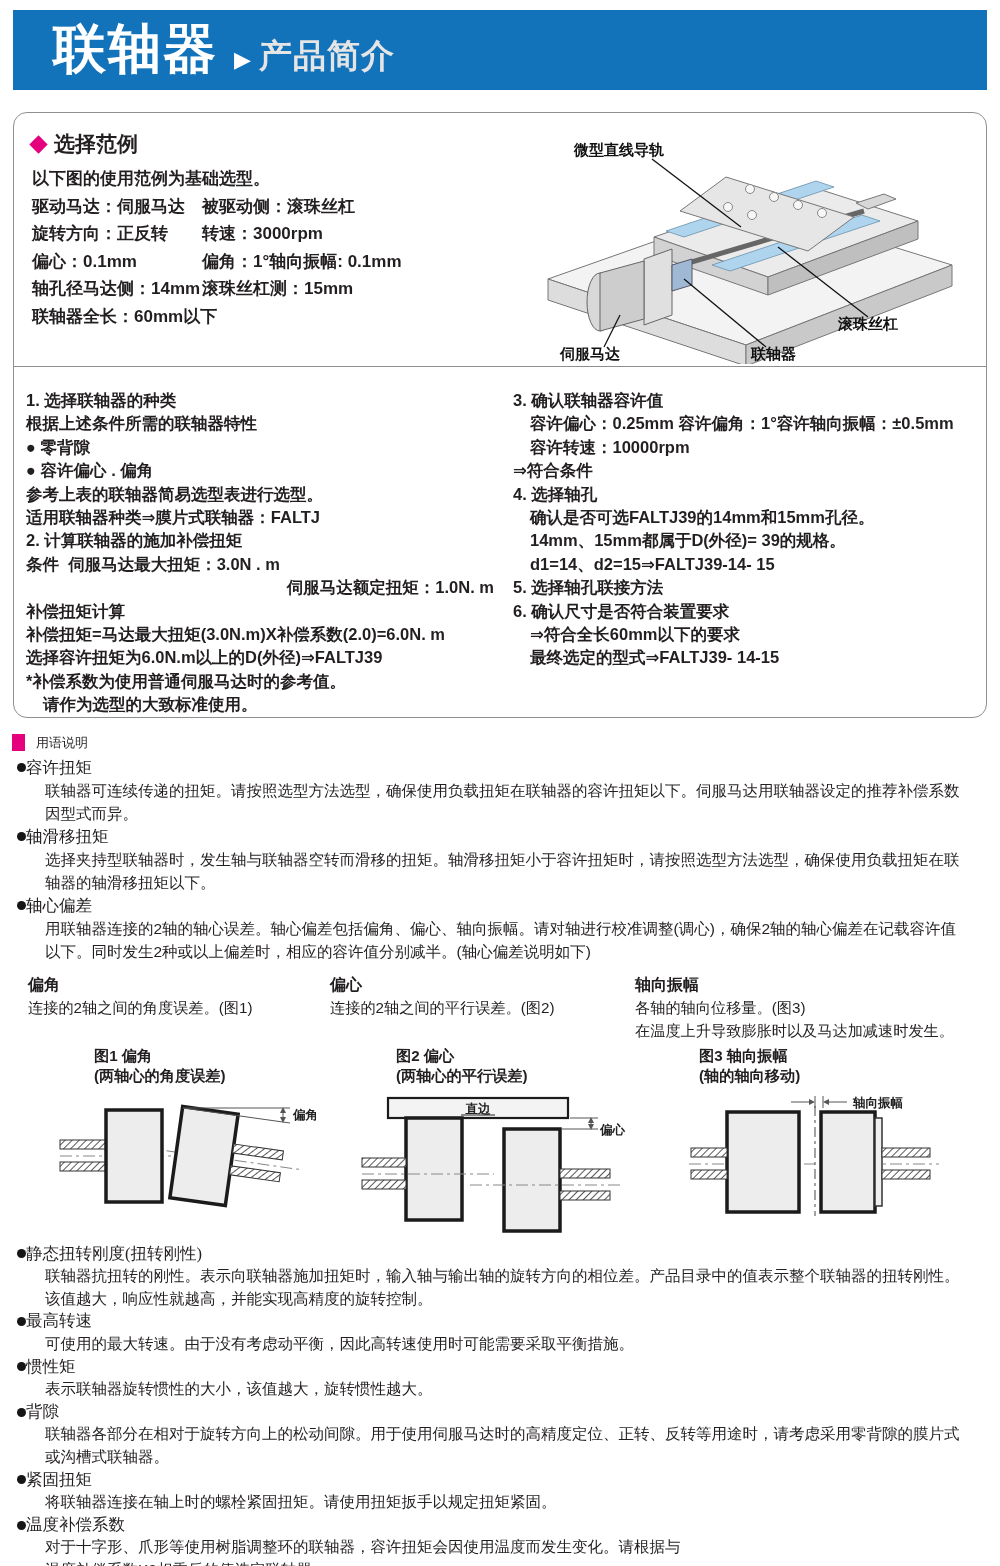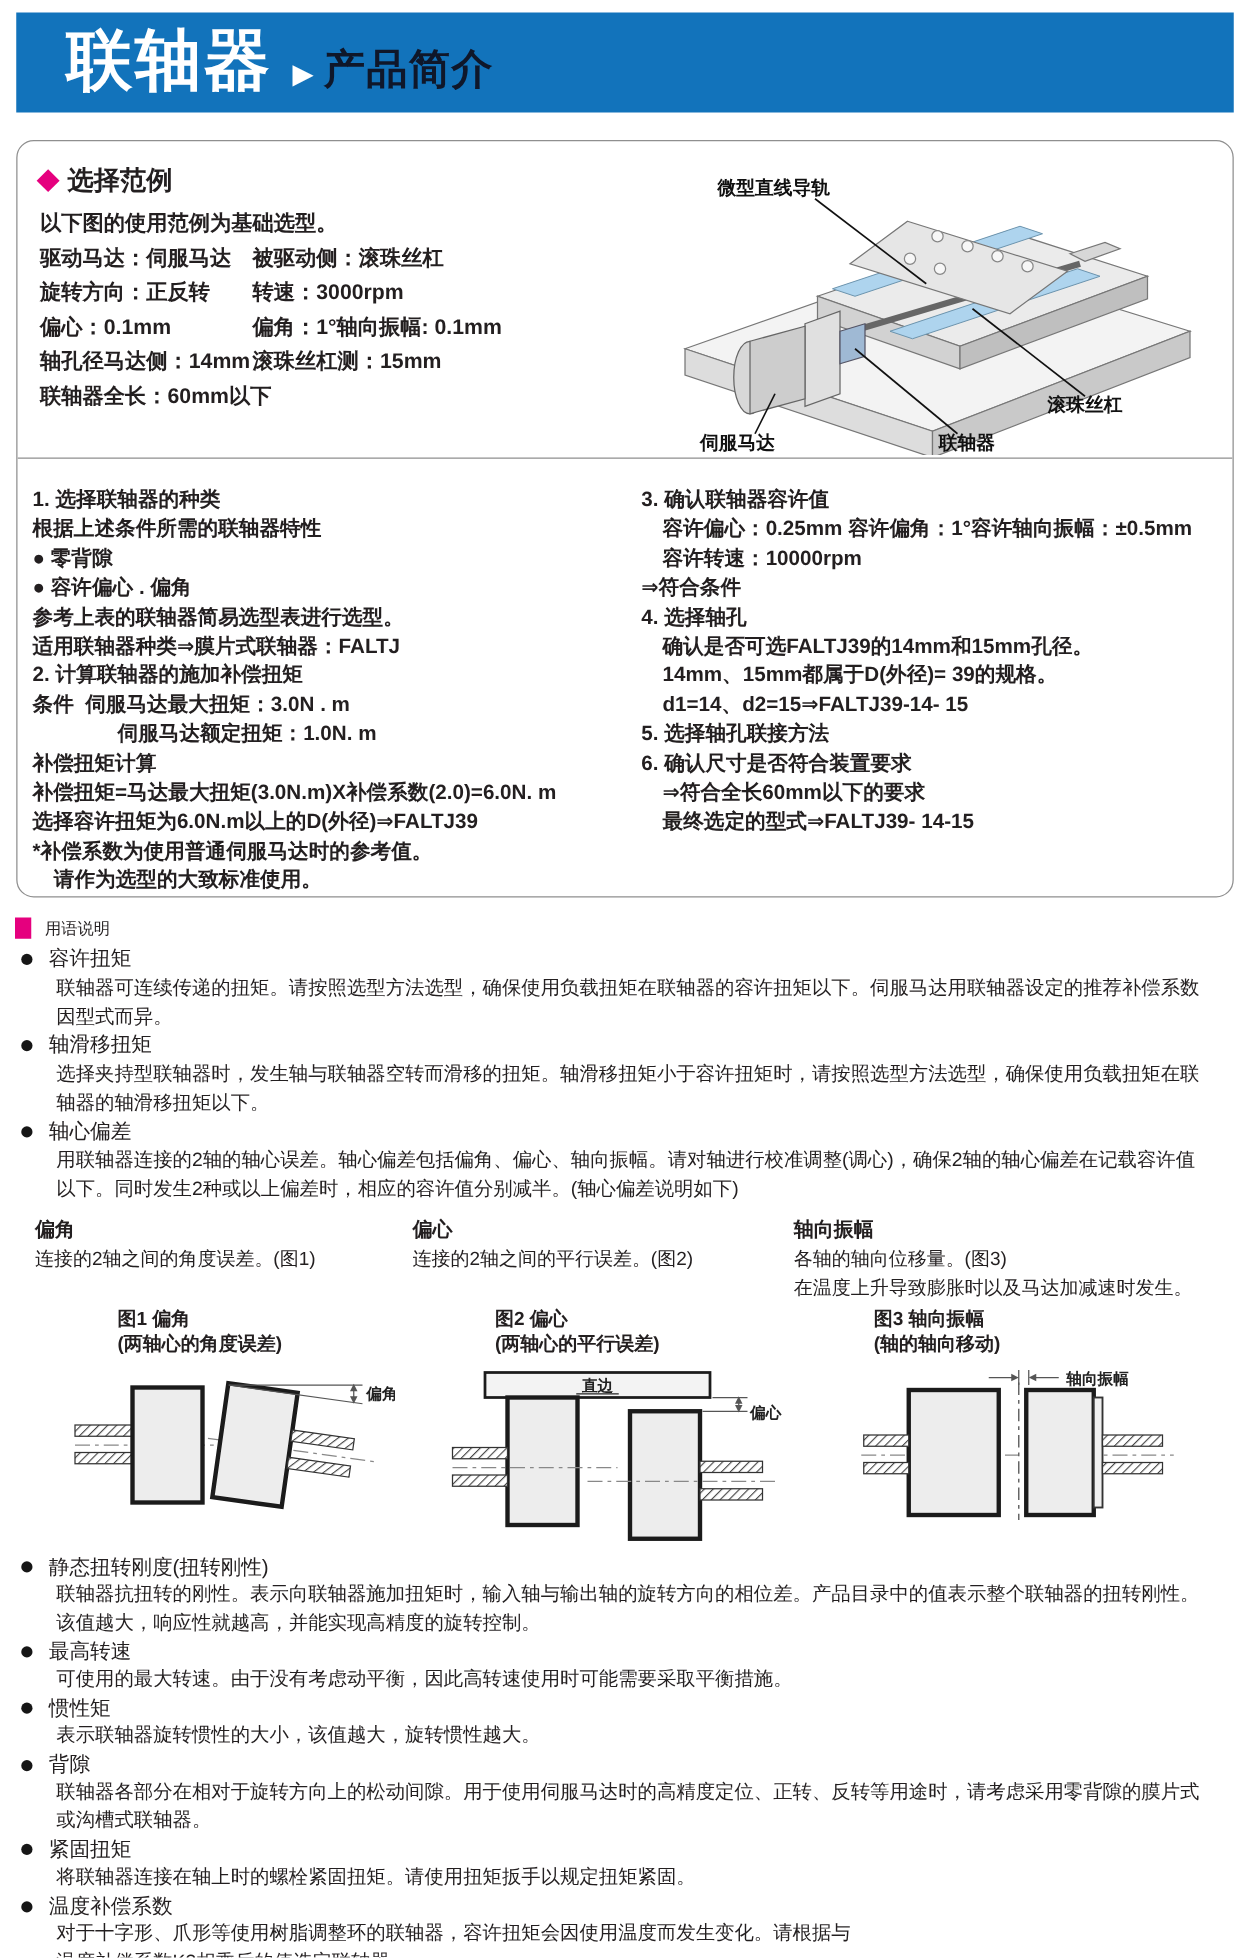--- a/index.html
+++ b/index.html
@@ -8,45 +8,45 @@
     background: #fff; color: #231f20;
     font-family: "Liberation Sans", "DejaVu Sans", sans-serif;
   }
   
   .banner {
     margin: 10px 13px 0; height: 80px; background: #1273BB;
     display: flex; align-items: baseline; padding-left: 40px;
   }
   .banner-title { font-size: 53px; font-weight: bold; color: #fff; line-height: 78px; letter-spacing: 2px; }
   .banner-arrow { font-size: 22px; color: #fff; margin: 0 8px 0 16px; }
-  .banner-subtitle { font-size: 33px; font-weight: bold; color: #0f172a; letter-spacing: 1px; }
+  .banner-subtitle { font-size: 33px; font-weight: bold; color: #e5e5e5; letter-spacing: 1px; }
   
   .main-box { margin: 22px 13px 0; border: 1.5px solid #8f8f8f; border-radius: 14px; overflow: hidden; }
   .box-top { display: flex; height: 253px; }
   .sel-left { width: 500px; padding: 16px 0 0 18px; }
   .sel-heading { display: flex; align-items: center; gap: 9px; font-size: 21px; font-weight: bold; height: 30px; margin-bottom: 6px; }
   .diamond { width: 13px; height: 13px; background: #E5007E; transform: rotate(45deg); flex: none; }
   .sel-line { font-size: 17px; font-weight: bold; line-height: 27.5px; display: flex; white-space: pre-wrap; }
   .sel-line .pair-l { width: 170px; flex: none; }
   .sel-right { flex: 1; padding-top: 6px; }
   svg.machine { display: block; margin-left: 2px; }
   .mlabel { font-size: 15px; font-weight: 600; fill: #111; }
   
   .box-bottom { display: flex; border-top: 1.5px solid #8f8f8f; padding-top: 22px; }
   .steps-col { width: 50%; font-size: 16.5px; font-weight: 600; line-height: 23.4px; }
   .steps-col.left { padding-left: 12px; padding-right: 6px; }
   .steps-col.right { padding-left: 13px; padding-right: 4px; }
   .step-line { white-space: pre-wrap; }
   .step-line.ind1 { padding-left: 17px; }
-  .step-line.ind2 { padding-left: 68px; }
+  .step-line.ind2 { padding-left: 68px; text-align: right; }
   
   .glossary { padding: 12px 10px 0; }
   .glossary-heading { display: flex; align-items: center; gap: 11px; font-size: 13px; line-height: 26px; margin-left: 2px; }
   .pink-square { width: 13px; height: 17px; background: #E5007E; flex: none; }
-  .term-name { display: flex; align-items: center; gap: 13px; font-size: 16.5px; line-height: 23px; }
+  .term-name { display: flex; align-items: center; font-size: 16.5px; line-height: 23px; font-family: Liberation Serif, serif; }
   .dot { width: 9px; height: 9px; border-radius: 50%; background: #161616; margin-left: 7px; flex: none; }
   .term-desc { margin-left: 35px; font-size: 15.5px; line-height: 23px; white-space: pre-line; }
   
   .mis-grid { display: flex; padding-left: 18px; margin-top: 10px; }
   .mis-col.c1 { width: 302px; }
   .mis-col.c2 { width: 305px; }
   .mis-col.c3 { flex: 1; }
   .mis-title { font-size: 16px; font-weight: 600; line-height: 23px; }
   .mis-desc { font-size: 15.2px; line-height: 23px; white-space: pre-line; min-height: 46px; }
   .fig-caption { font-size: 15.2px; font-weight: 600; line-height: 20.5px; white-space: pre-line; margin: 4px 0 5px 66px; }

